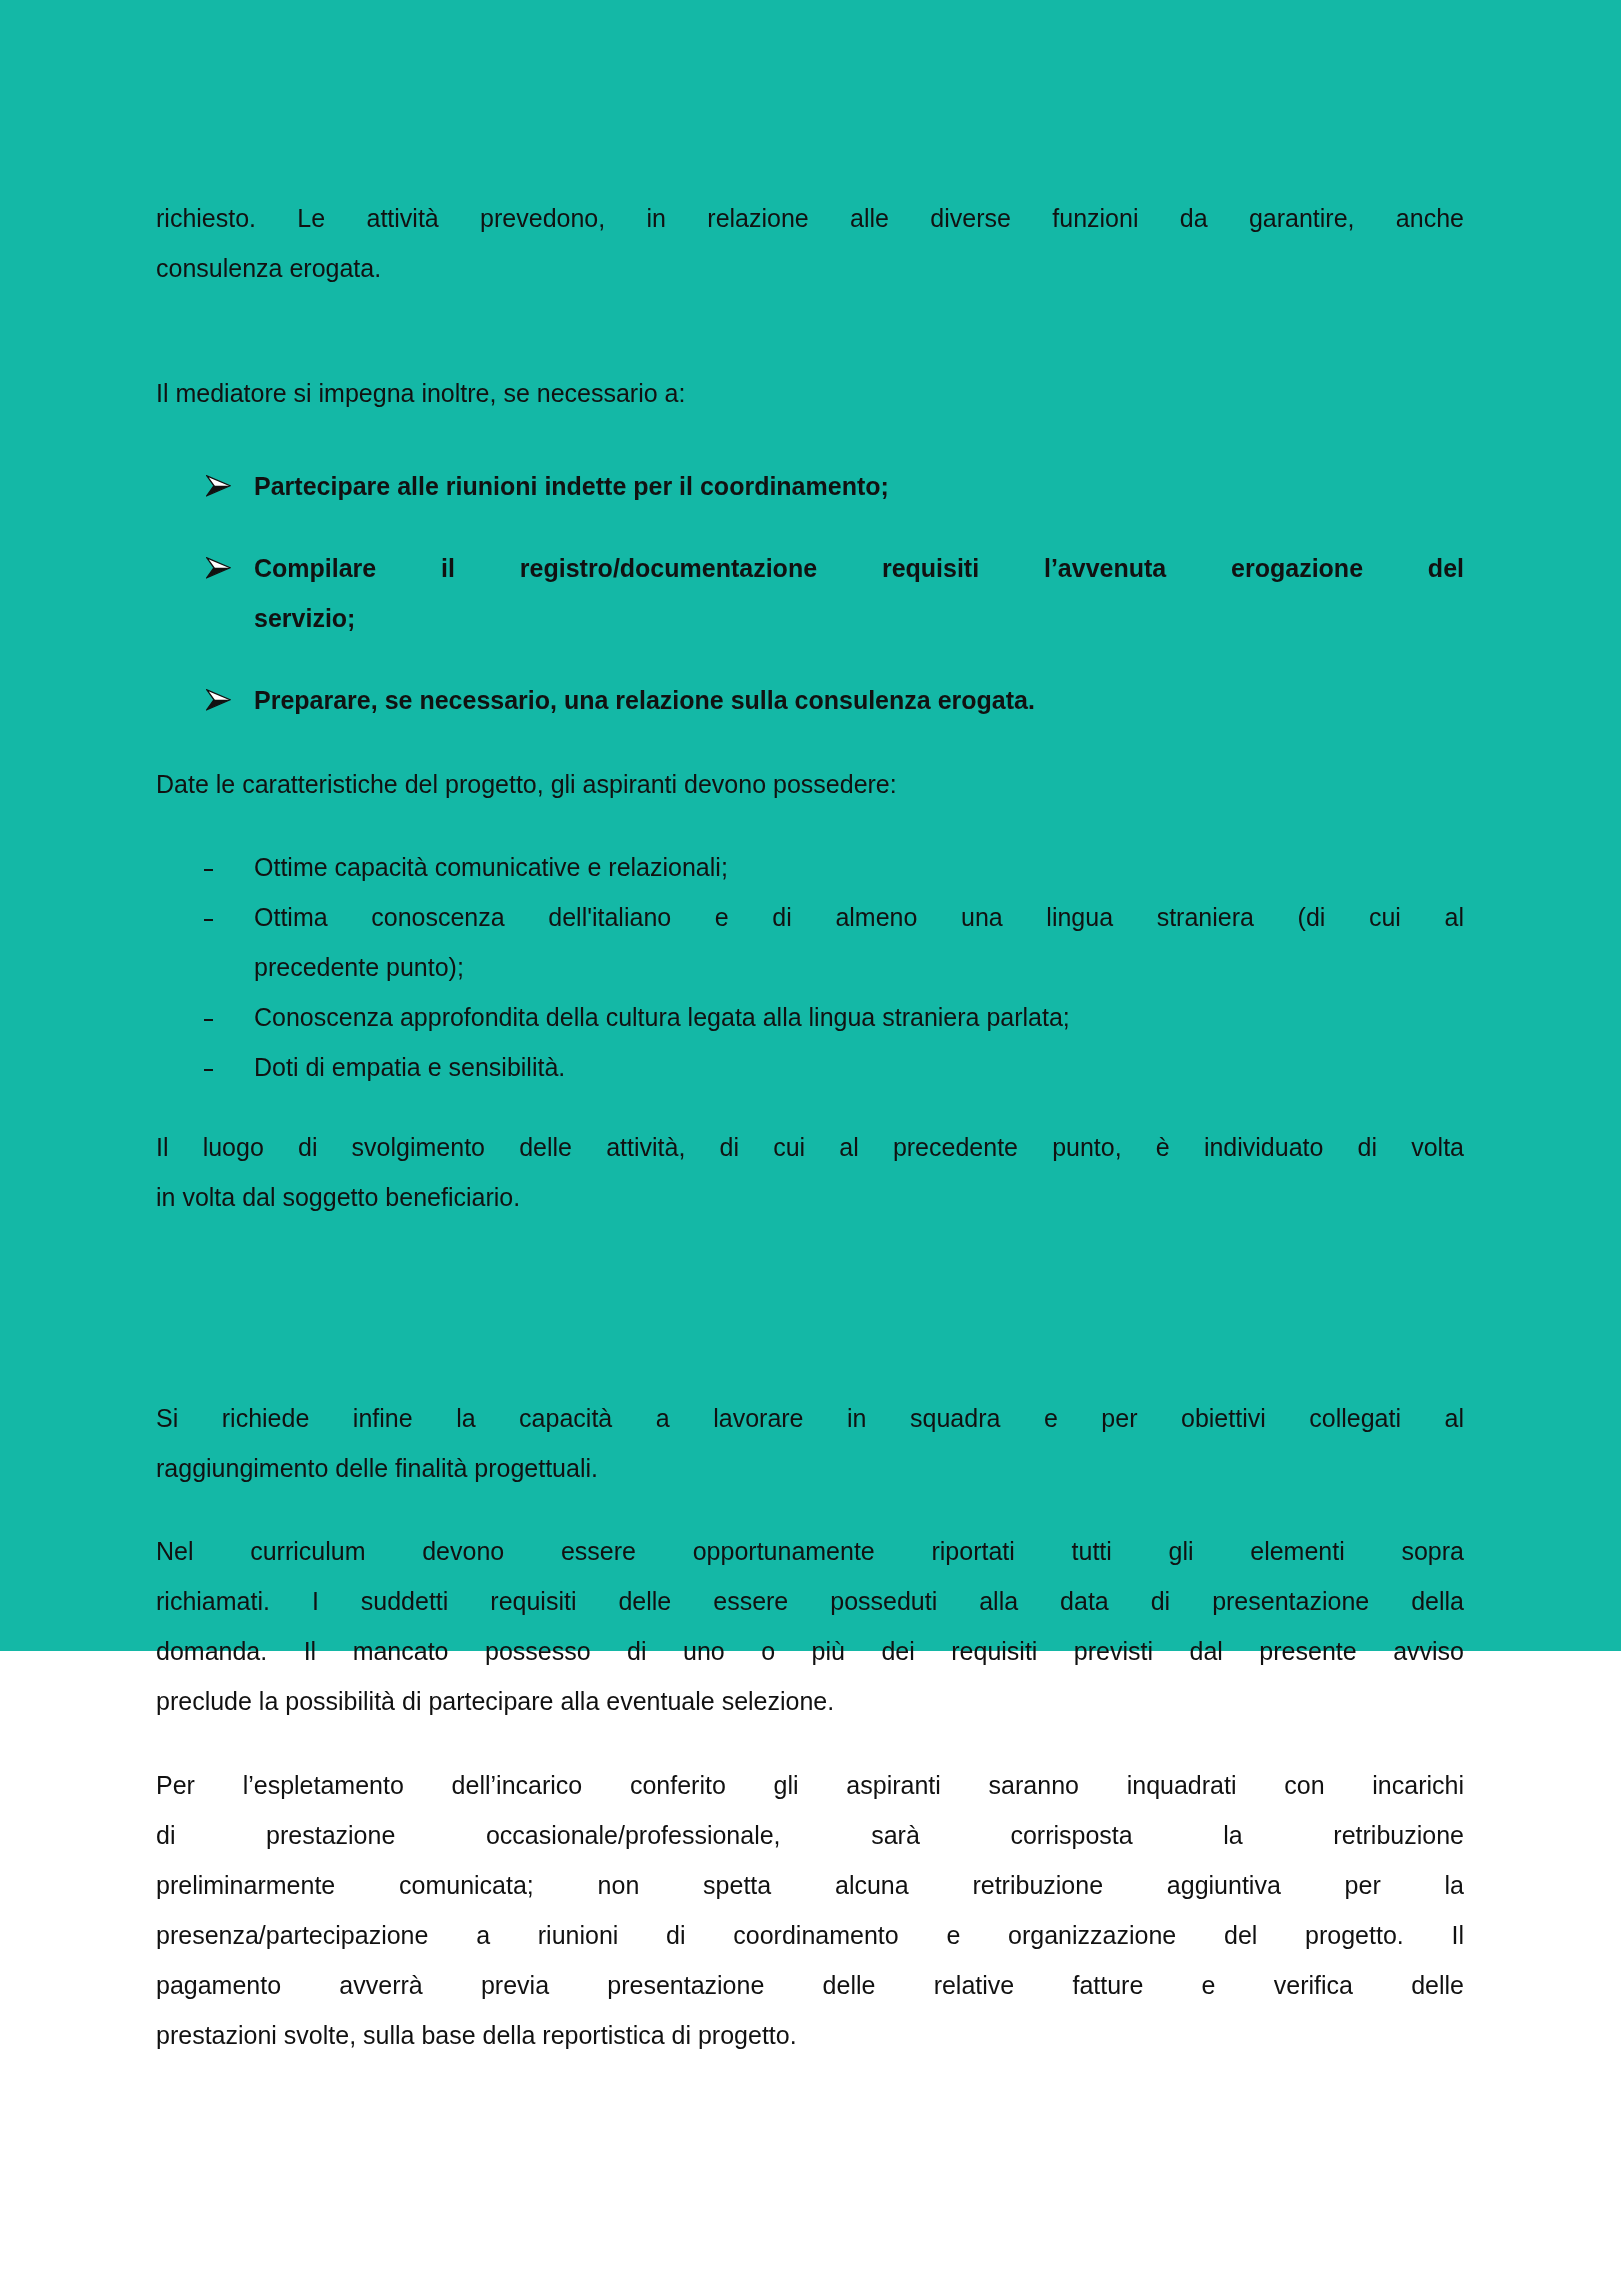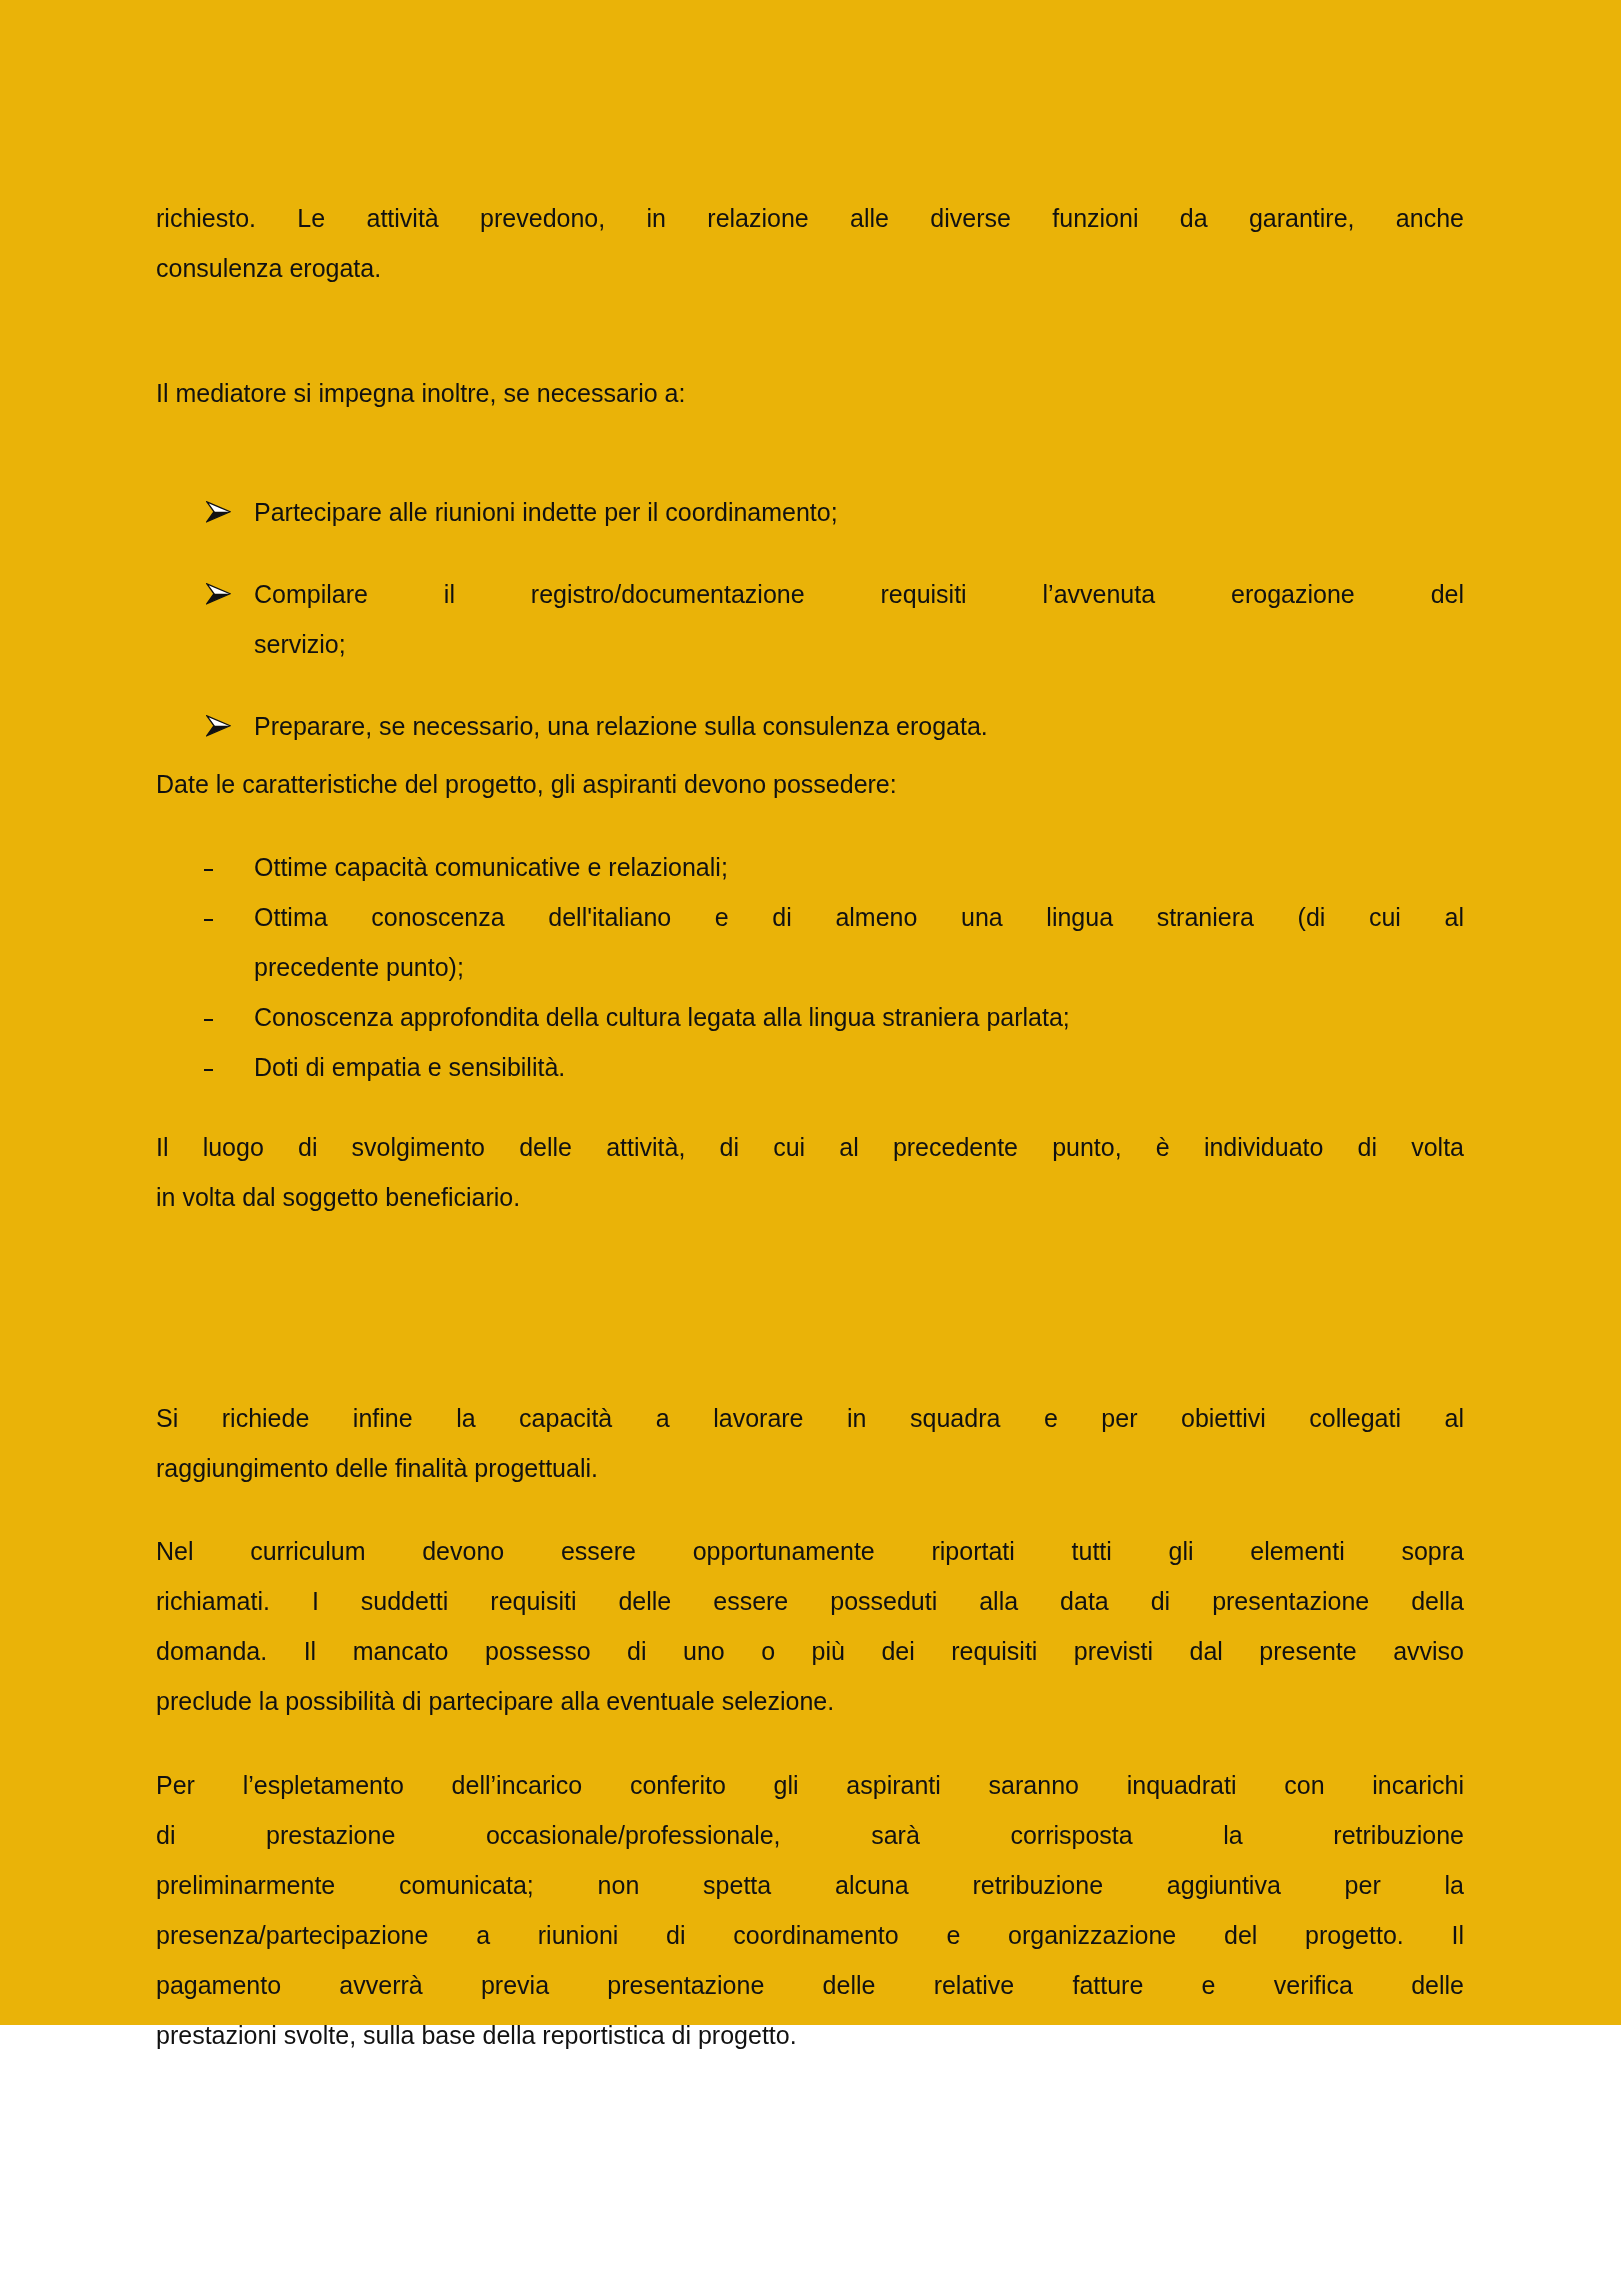--- a/index.html
+++ b/index.html
@@ -13,22 +13,22 @@
     position: relative;
     overflow: hidden;
     font-family: "Liberation Sans", "DejaVu Sans", sans-serif;
     font-size: 25px;
     line-height: 50px;
     color: #111111;
   }
   .page {
     position: absolute;
     left: 0; top: 0;
-    width: 1621px; height: 2025px;
-    background: #eab308;
+    width: 1621px; height: 1651px;
+    background: #14b8a6;
   }
   .block {
     position: absolute;
     left: 156px;
     width: 1308px;
   }
   .line {
     height: 50px;
     white-space: nowrap;
     overflow: visible;
@@ -71,21 +71,21 @@
 
   <div class="block" style="top:193px;">
     <div class="line j">richiesto. Le attività prevedono, in relazione alle diverse funzioni da garantire, anche</div>
     <div class="line">consulenza erogata.</div>
   </div>
 
   <div class="block" style="top:368px;">
     <div class="line">Il mediatore si impegna inoltre, se necessario a:</div>
   </div>
 
-  <div class="block arrow-list" style="top:487px;">
+  <div class="block arrow-list" style="top:461px;font-weight:bold;">
     <div class="item arrow-item">
       <div class="marker">
         <svg width="25" height="21.5" viewBox="0 0 28 24">
           <polygon points="1,1 27,12 1,23 9,12" fill="#ffffff" stroke="#111111" stroke-width="1.5" stroke-linejoin="miter"></polygon>
           <polygon points="9,12 27,12 1,23" fill="#111111"></polygon>
         </svg>
       </div>
       <div class="body">
         <div class="line">Partecipare alle riunioni indette per il coordinamento;</div>
       </div>

